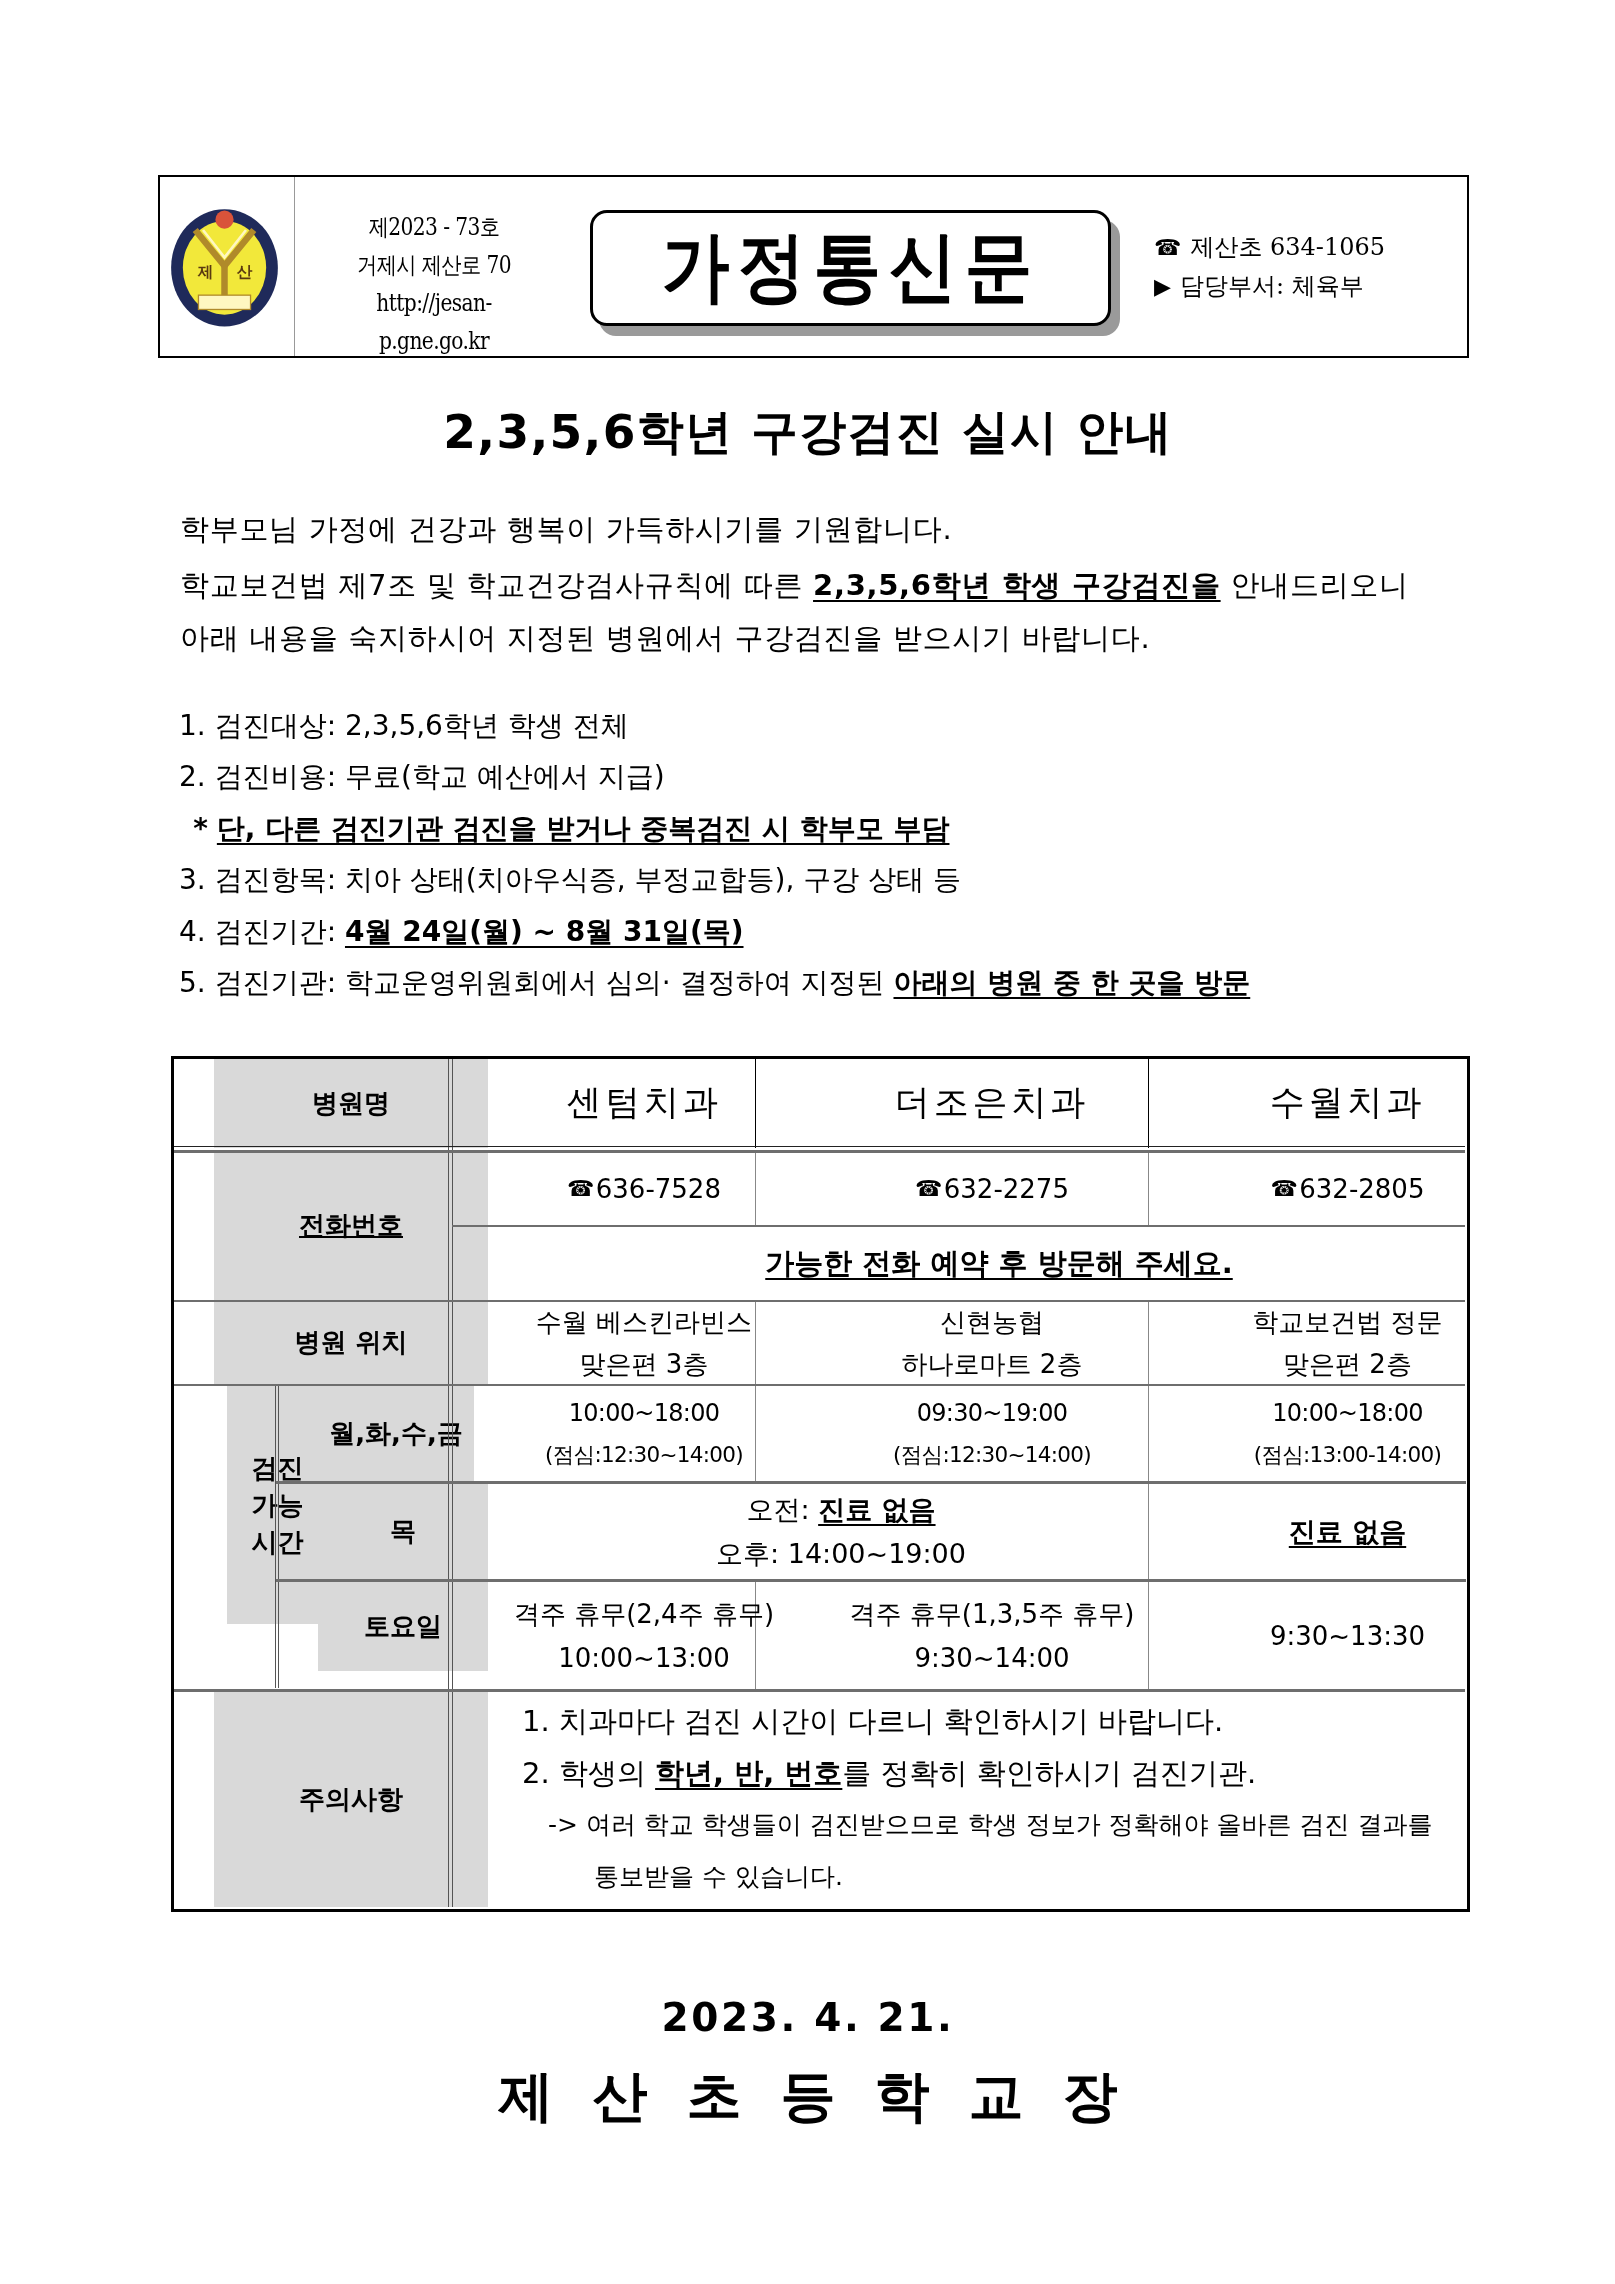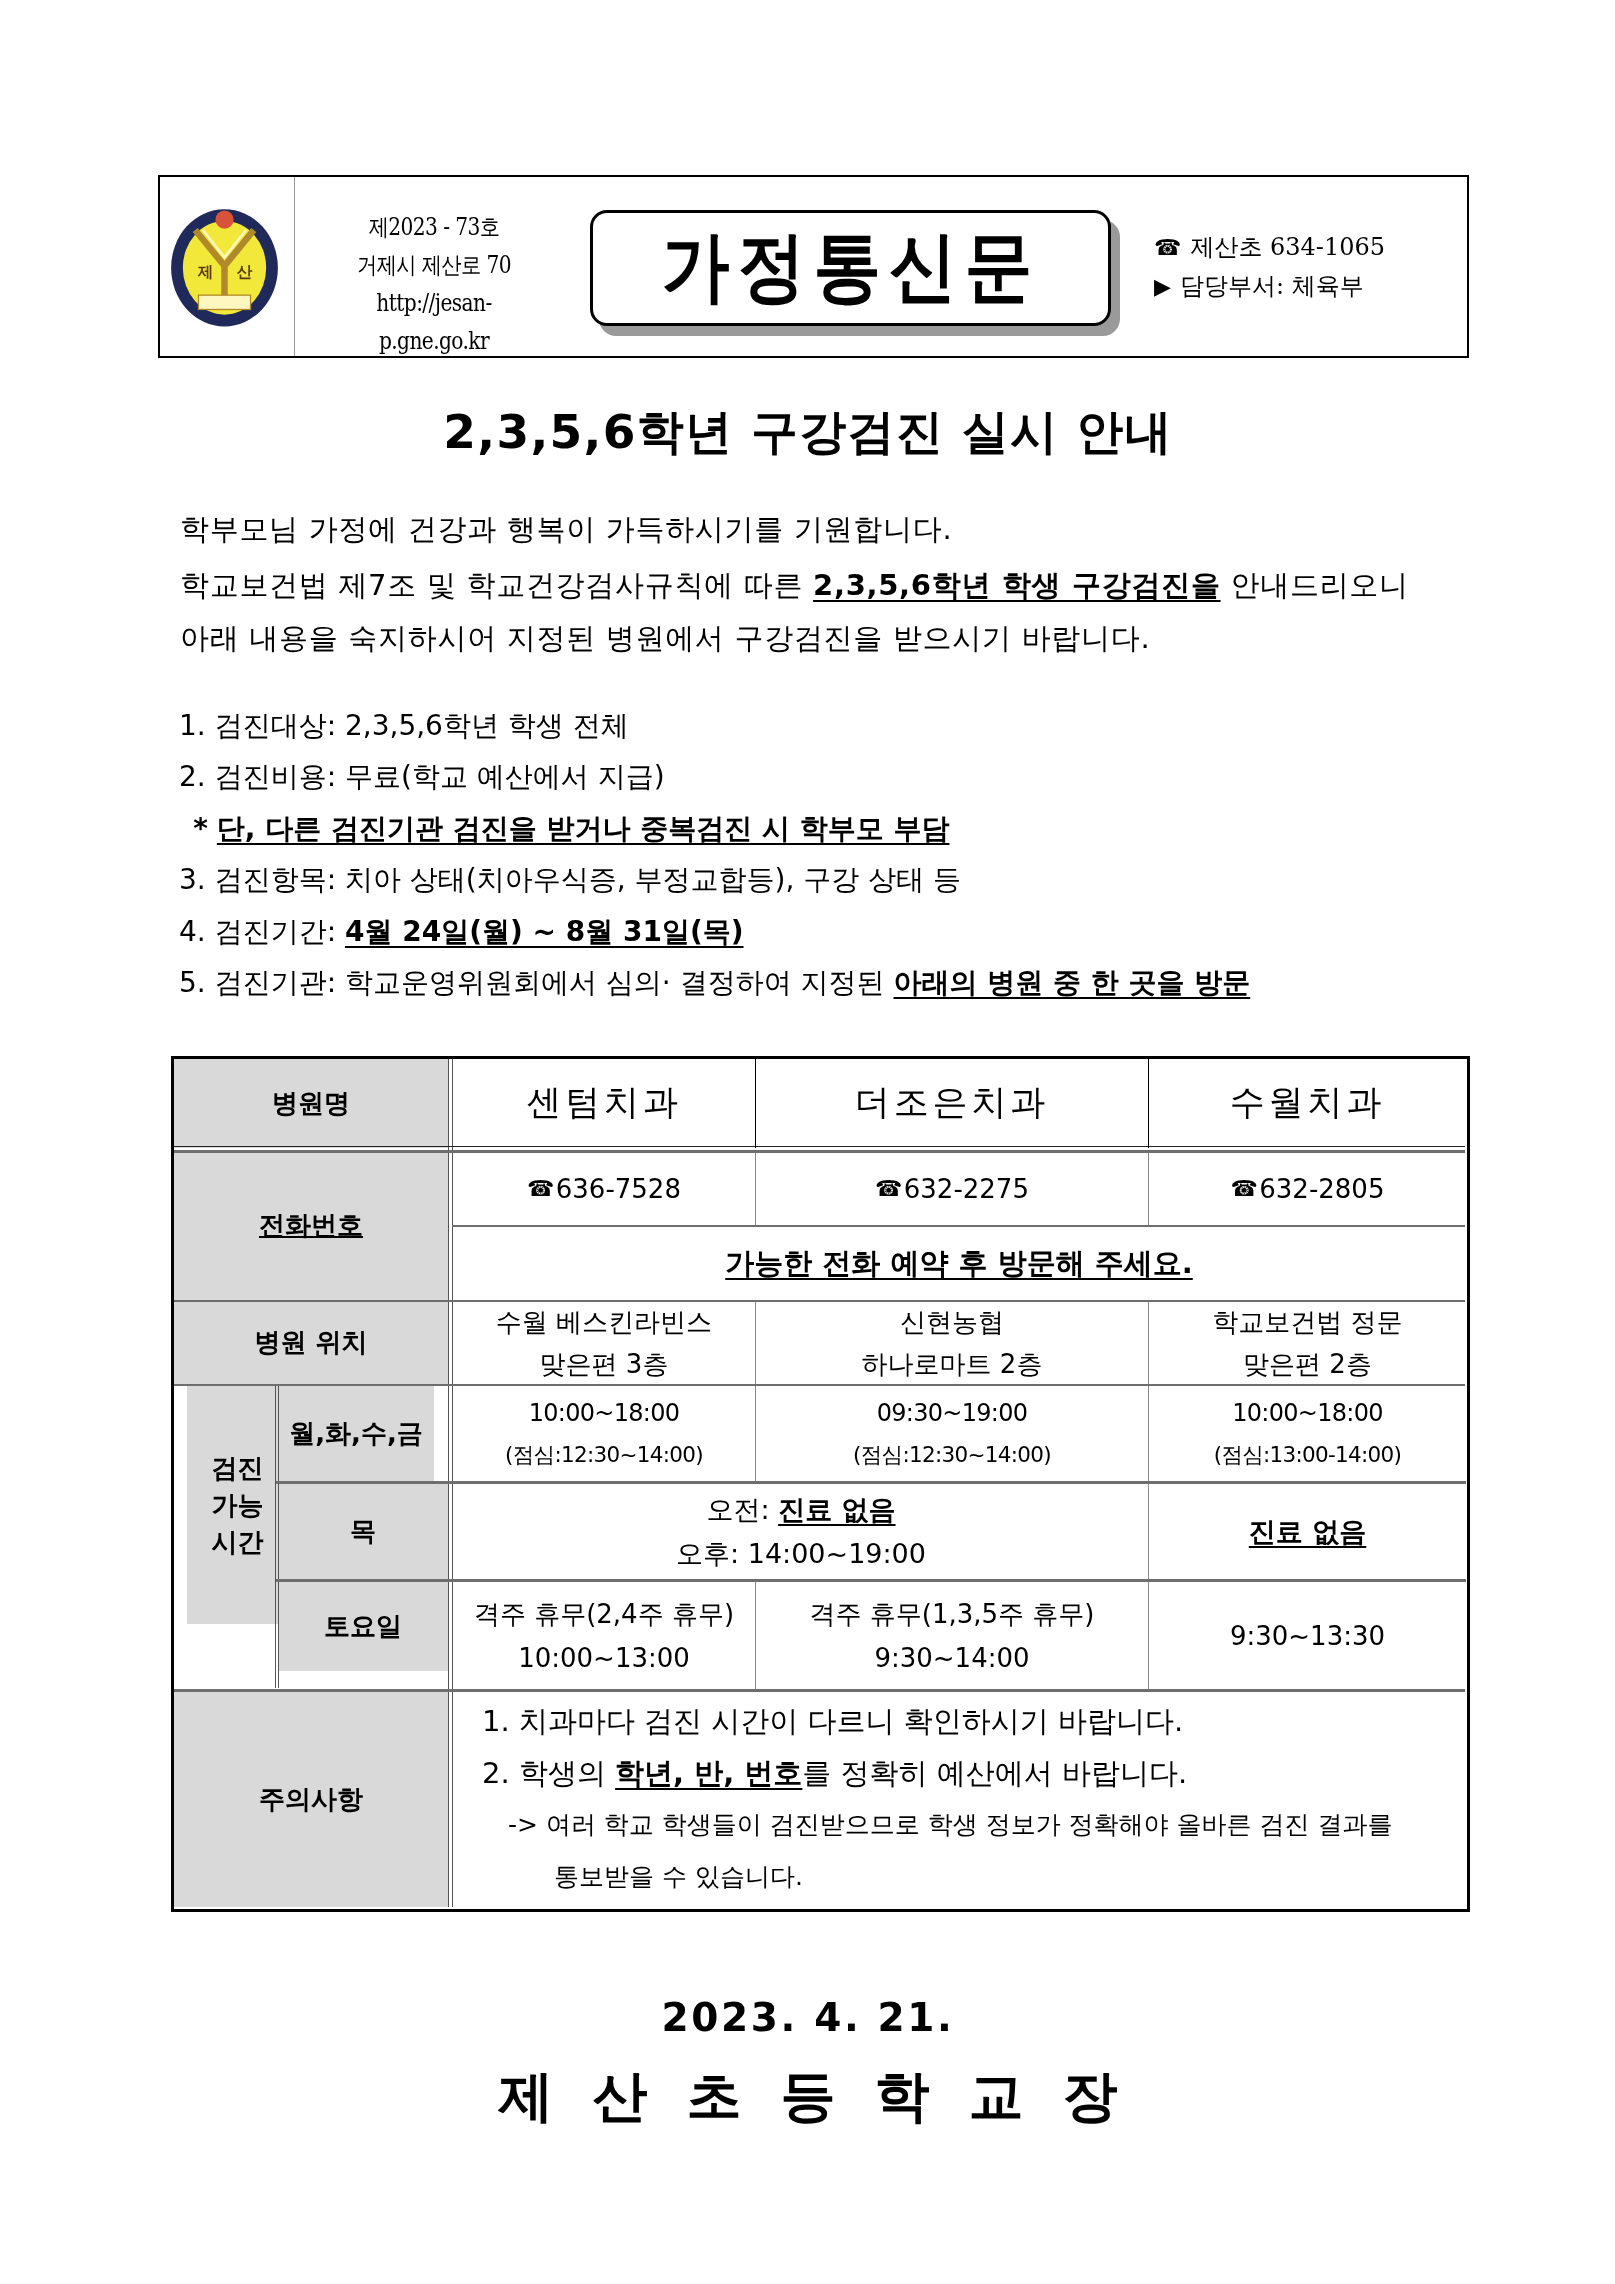--- a/index.html
+++ b/index.html
@@ -38,21 +38,21 @@
   .u { text-decoration: underline; text-underline-offset: 5.2px; text-decoration-thickness: 2px; }
   .b { font-weight: bold; }
 
   .list { position: absolute; left: 179px; top: 707px; font-size: 28px; }
   .list-item { position: absolute; left: 0; white-space: nowrap; }
 
   
   .tbl { position: absolute; left: 171px; top: 1056px; width: 1299px; height: 856px;
          border: 3.9px solid #000; box-sizing: border-box; }
   .cell { position: absolute; box-sizing: border-box; display: flex; flex-direction: column;
-          align-items: center; justify-content: center; text-align: right; }
+          align-items: center; justify-content: center; text-align: right; margin-left: 40px; }
   .lab { background: #d9d9d9; font-weight: bold; font-size: 26px; }
   .vline { position: absolute; background: #000; width: 1.3px; }
   .hline { position: absolute; background: #6e6e6e; height: 2.6px; }
   .hname { font-size: 35px; letter-spacing: 3.9px; }
   .val { font-size: 26px; line-height: 42px; }
   .small { font-size: 21.5px; letter-spacing: -0.7px; }
   .phone-ico { font-size: 22px; margin-right: 1.3px; }
   .notes { align-items: flex-start; padding-left: 29px; font-size: 29px; line-height: 52px; }
   .notes .sub { font-size: 25px; padding-left: 26px; }
   .notes .sub2 { font-size: 25px; padding-left: 72px; }
@@ -254,21 +254,21 @@
     <span>격주 휴무(1,3,5주 휴무)</span>
     <span>9:30~14:00</span>
   </div>
   <div class="cell val" style="left:976px; top:523px; width:315px; height:107px;">
     <span>9:30~13:30</span>
   </div>
 
   <div class="cell notes" style="left:279px; top:632px; width:1012px; height:216px;">
     <div>1. 치과마다 검진 시간이 다르니 확인하시기 바랍니다.</div>
     <div>
-      <span>2. 학생의 </span><span class="u b">학년, 반, 번호</span><span>를 정확히 예산에서 바랍니다.</span>
+      <span>2. 학생의 </span><span class="u b">학년, 반, 번호</span><span>를 정확히 확인하시기 검진기관.</span>
     </div>
     <div class="sub">-&gt; 여러 학교 학생들이 검진받으므로 학생 정보가 정확해야 올바른 검진 결과를</div>
     <div class="sub2">통보받을 수 있습니다.</div>
   </div>
 </div>
 
 <div class="date">2023. 4. 21.</div>
 <div class="signature">제산초등학교장</div>
 
 

